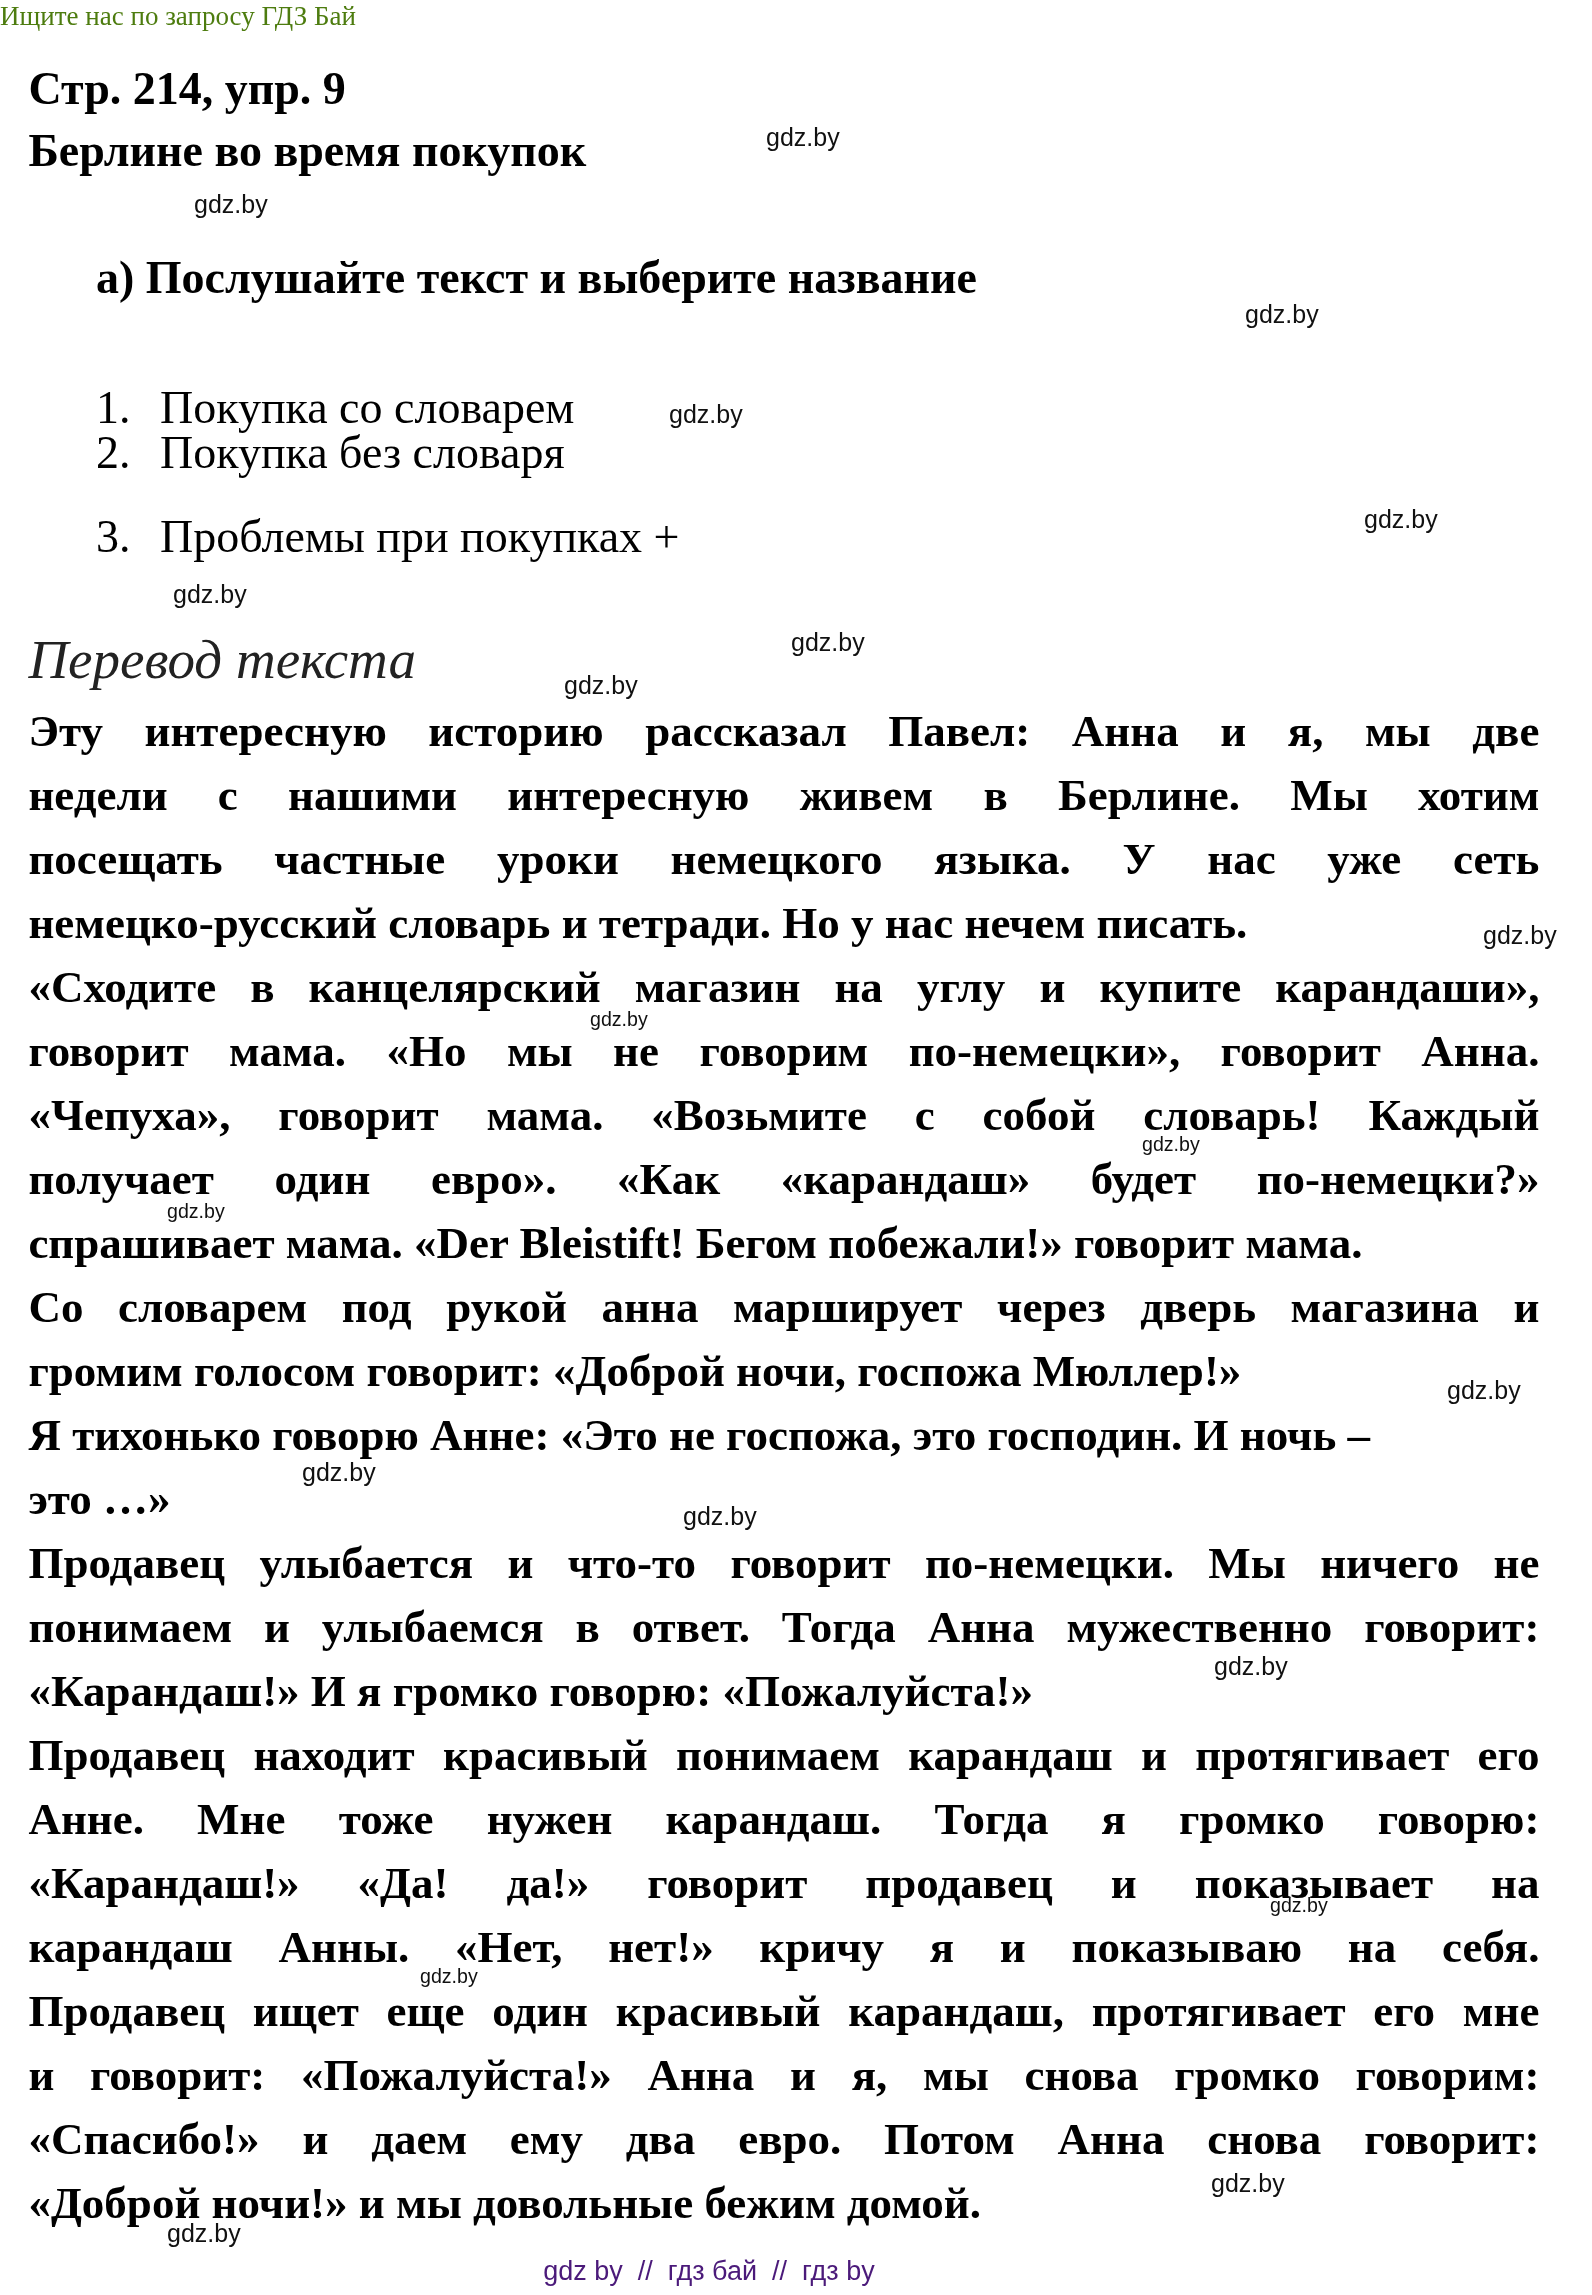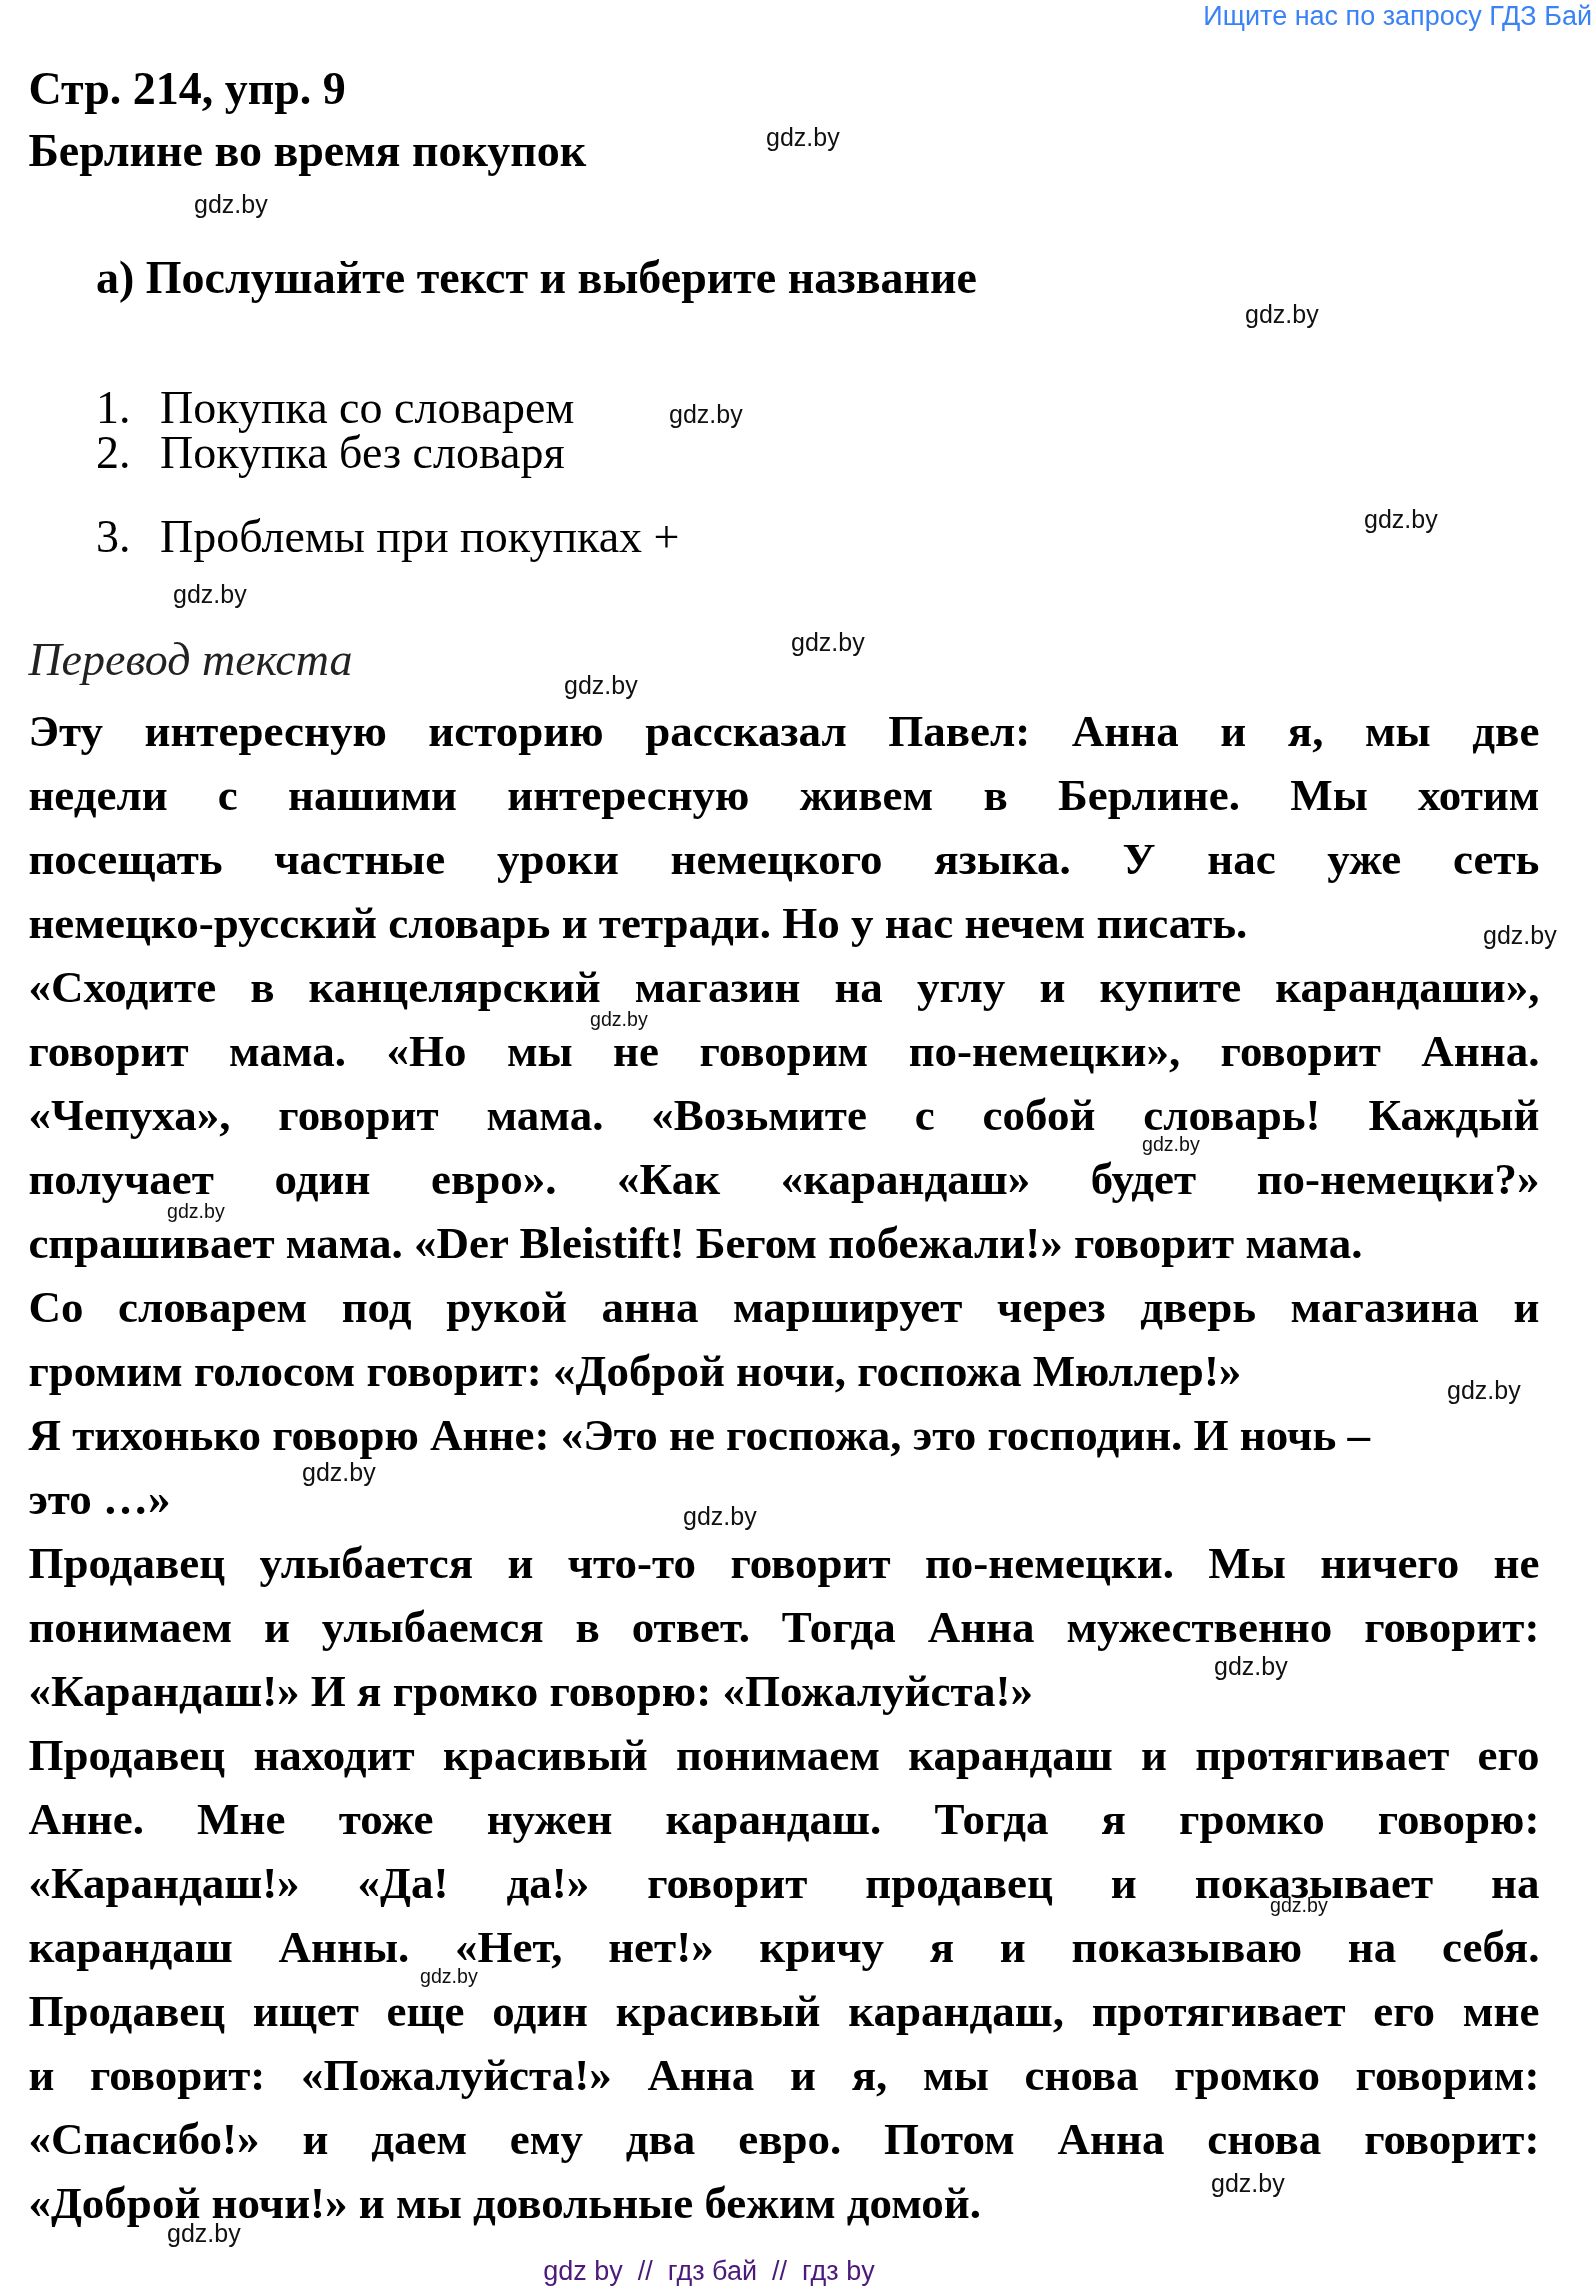--- a/index.html
+++ b/index.html
@@ -1,22 +1,22 @@
 <!DOCTYPE html>
 <html style="font-size:14.2px"><head>
 <meta charset="utf-8">
 <style>
   html, body { margin: 0; padding: 0; background: #ffffff; }
   body { width: 1592px; height: 2295px; position: relative; overflow: hidden; font-family: "Liberation Serif", serif; color: #000; }
-  .banner { position: absolute; top: 0; left: 0; width: 1592px; text-align: right; font-family: Liberation Sans, sans-serif; font-size: 27px; line-height: 32px; color: #3b82f6; }
+  .banner { position: absolute; top: 0; left: 0; width: 1592px; text-align: left; font-family: Liberation Serif, serif; font-size: 27px; line-height: 32px; color: #4d7c0f; }
   .h1 { position: absolute; left: 28.4px; font-weight: bold; font-size: 46px; line-height: 53px; white-space: nowrap; }
   .task { position: absolute; left: 96px; top: 251px; font-weight: bold; font-size: 46px; line-height: 53px; white-space: nowrap; }
   .opt { position: absolute; left: 96px; font-size: 46px; line-height: 53px; white-space: nowrap; }
   .opt .num { display: inline-block; width: 64px; }
-  .trans-title { position: absolute; left: 28.4px; top: 633px; font-style: italic; font-size: 46px; line-height: 53px; color: #222; }
+  .trans-title { position: absolute; left: 28.4px; top: 633px; font-style: italic; font-size: 55px; line-height: 53px; color: #222; }
   .body-text { position: absolute; left: 28.4px; top: 699px; width: 1511px; font-size: 45px; font-weight: bold; }
   .line { height: 64px; line-height: 64px; white-space: nowrap; }
   .line.j { text-align: justify; text-align-last: justify; white-space: normal; overflow: hidden; }
   .wm { position: absolute; font-family: "Liberation Sans", sans-serif; font-size: 25px; color: #111; white-space: nowrap; }
   .wm.s { font-size: 19.6px; }
   .footer { position: absolute; top: 2256px; left: 0; width: 1418px; text-align: center; font-family: "Liberation Sans", sans-serif; font-size: 27px; color: #4b1a7a; white-space: pre; }
 </style>
 </head>
 <body>
 

